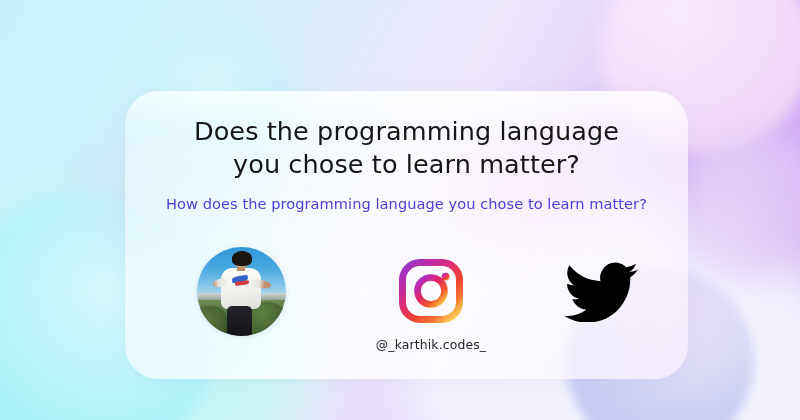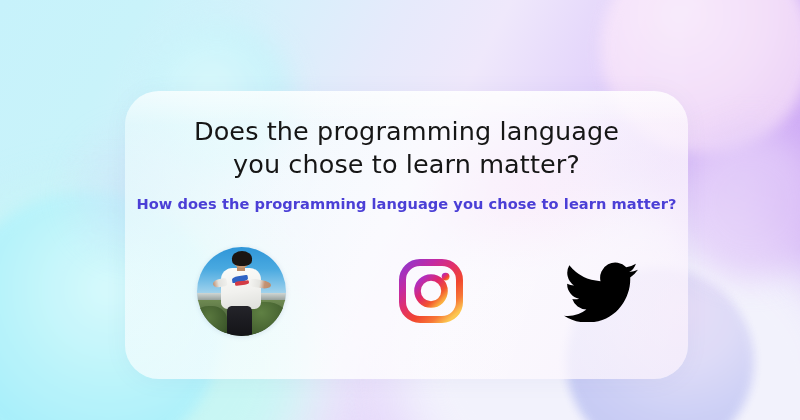--- a/index.html
+++ b/index.html
@@ -189,21 +189,21 @@
   }
 
   .subtitle {
     position: absolute;
     left: 0; right: 0;
     top: 104px;
     text-align: center;
     color: #4b3fd6;
     font-size: 14.6px;
     line-height: 1.3;
-    font-weight: 700;
+    font-weight: 400;
     letter-spacing: .05px;
     font-family: "DejaVu Sans", "Liberation Sans", sans-serif;
   }
 
   
   .social-row {
     position: absolute;
     left: 0;
     top: 156px;
     width: 100%;
@@ -377,20 +377,21 @@
                   <stop offset="40%" stop-color="#e0266a"></stop>
                   <stop offset="75%" stop-color="#f2542f"></stop>
                   <stop offset="100%" stop-color="#fbb040"></stop>
                 </linearGradient>
               </defs>
               <rect x="4.5" y="4.5" width="57" height="57" rx="17.5" ry="17.5" fill="none" stroke="url(#igGrad)" stroke-width="7"></rect>
               <circle cx="33" cy="33" r="13.5" fill="none" stroke="url(#igGrad2)" stroke-width="6.6"></circle>
               <circle cx="47.6" cy="18.6" r="3.9" fill="url(#igGrad)"></circle>
             </svg>
           </div>
+          <div class="handle">@_karthik.codes_</div>
         </div>
 
         <div class="social-item twitter-item">
           <div class="tw-wrap">
             <svg width="74" height="62" viewBox="0 0 248 208" aria-hidden="true">
               <path fill="#000000" d="M221.95 58.63c.15 2.2.15 4.39.15 6.59 0 67.1-51.07 144.46-144.46 144.46v-.04A143.7 143.7 0 0 1 0 186.94a102.2 102.2 0 0 0 75.14-21.03 50.85 50.85 0 0 1-47.45-35.27 50.6 50.6 0 0 0 22.93-.87A50.79 50.79 0 0 1 10.4 79.99v-.64a50.45 50.45 0 0 0 23.05 6.36A50.85 50.85 0 0 1 17.72 17.9a144.14 144.14 0 0 0 104.63 53.05 50.83 50.83 0 0 1 86.55-46.32 101.9 101.9 0 0 0 32.25-12.33 50.97 50.97 0 0 1-22.33 28.09A101.2 101.2 0 0 0 248 32.4a103.2 103.2 0 0 1-26.05 26.23z"></path>
             </svg>
           </div>
         </div>
 

